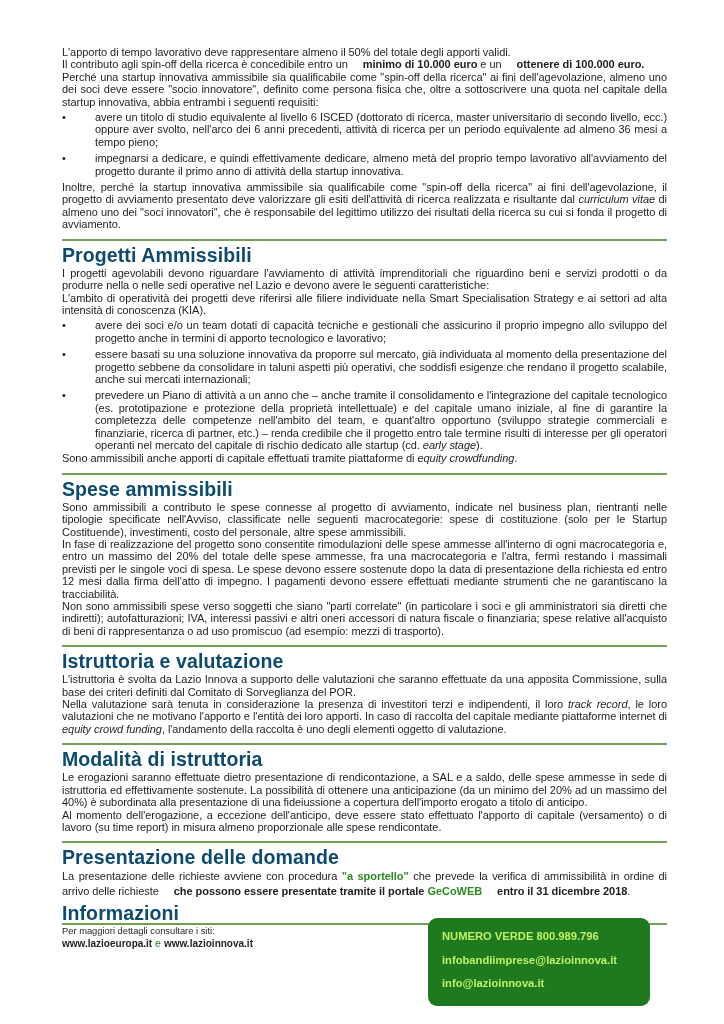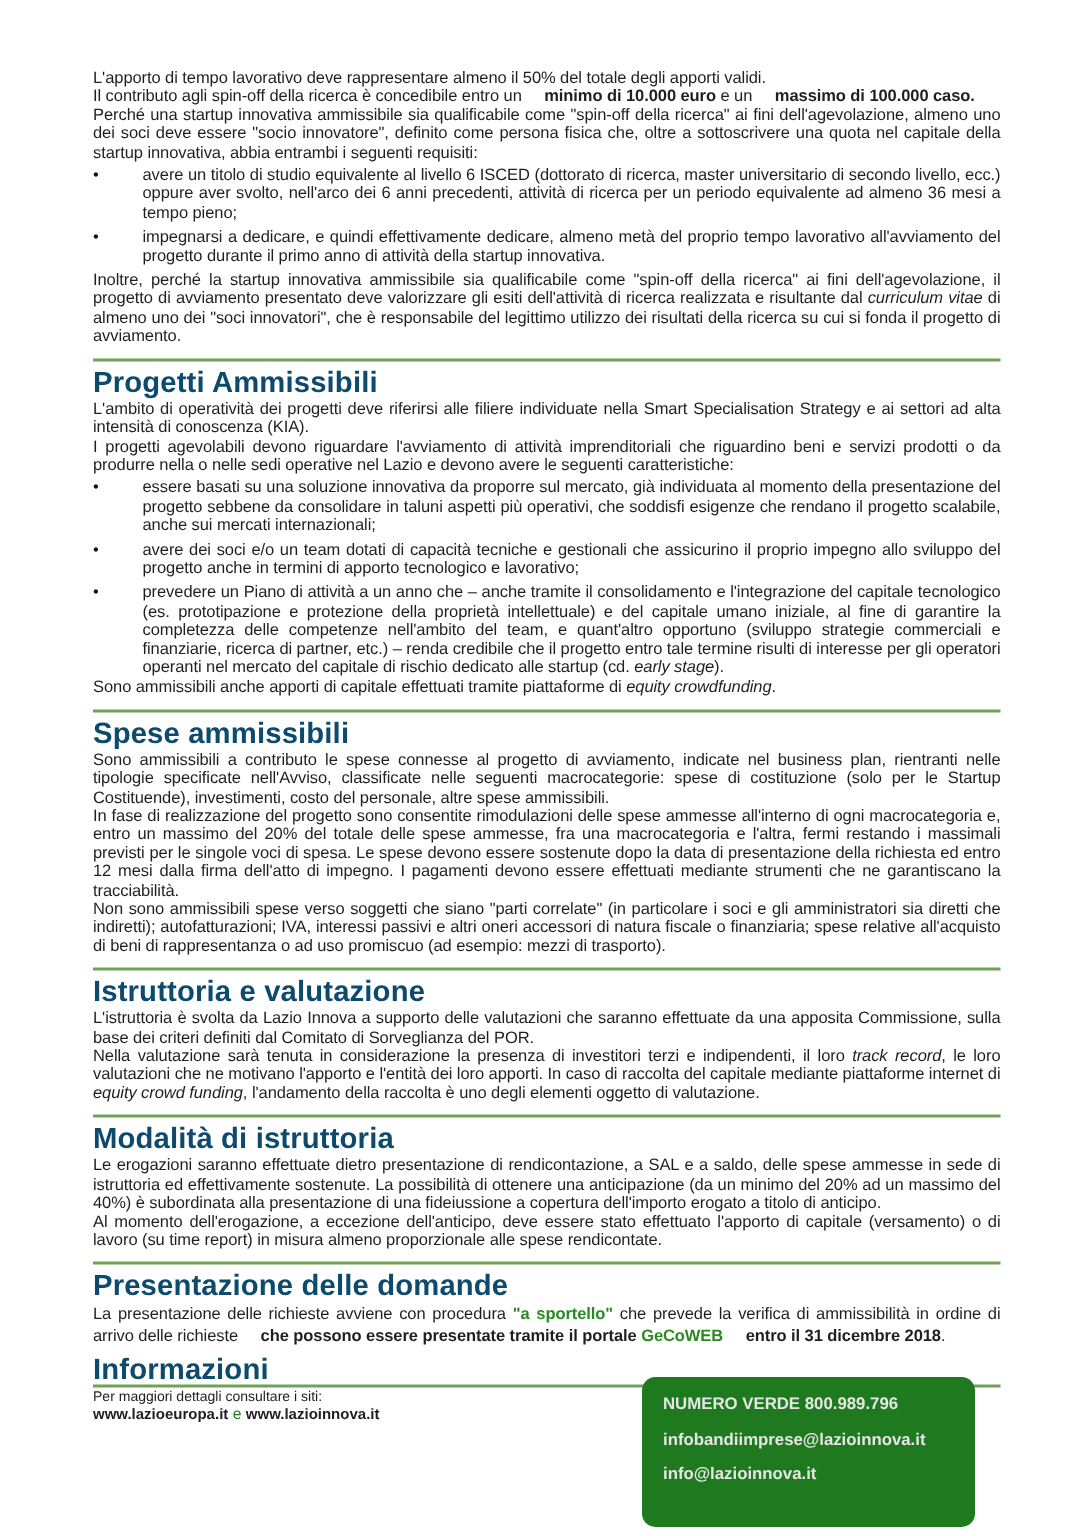--- a/index.html
+++ b/index.html
@@ -23,51 +23,51 @@
     color: #0c4a6e; letter-spacing: 0.1px;
   }
   b { font-weight: bold; padding-left: 12px; }
   .gr { color: #2a8a22; font-weight: bold; }
   i { }
   .info-left { position: absolute; left: 62px; top: 902px; }
   .info-left p { margin: 0; font-size: 9.35px; line-height: 12px; }
   .info-link { color: #2a7a22; font-weight: bold; font-size: 10px; }
   .info-and { color: #2a7a22; font-size: 10.5px; }
   .greenbox {
-    position: absolute; left: 428px; top: 918px; width: 222px; height: 100px;
-    background: #1f7a1f; border-radius: 9px; color: #e5e5e5; padding: 7px 0 0 14px; box-sizing: border-box;
+    position: absolute; left: 428px; top: 918px; width: 222px; height: 88px;
+    background: #1f7a1f; border-radius: 9px; color: #bef264; padding: 7px 0 0 14px; box-sizing: border-box;
   }
   .greenbox div { font-weight: bold; font-size: 11.2px; line-height: 23.5px; white-space: nowrap; }
   a.lnk { color: inherit; text-decoration: none; }
 </style>
 </head>
 <body>
 
 <div class="page">
 
   <section>
     <p class="t">L'apporto di tempo lavorativo deve rappresentare almeno il 50% del totale degli apporti validi.</p>
-    <p class="t"><span>Il contributo agli spin-off della ricerca è concedibile entro un </span><b>minimo di 10.000 euro</b><span> e un </span><b>massimo di 100.000 caso.</b></p>
+    <p class="t"><span>Il contributo agli spin-off della ricerca è concedibile entro un </span><b>minimo di 10.000 euro</b><span> e un </span><b>ottenere di 100.000 euro.</b></p>
     <p class="t">Perché una startup innovativa ammissibile sia qualificabile come "spin-off della ricerca" ai fini dell'agevolazione, almeno uno dei soci deve essere "socio innovatore", definito come persona fisica che, oltre a sottoscrivere una quota nel capitale della startup innovativa, abbia entrambi i seguenti requisiti:</p>
     <ul class="bul">
       <li class="t">avere un titolo di studio equivalente al livello 6 ISCED (dottorato di ricerca, master universitario di secondo livello, ecc.) oppure aver svolto, nell'arco dei 6 anni precedenti, attività di ricerca per un periodo equivalente ad almeno 36 mesi a tempo pieno;</li>
       <li class="t">impegnarsi a dedicare, e quindi effettivamente dedicare, almeno metà del proprio tempo lavorativo all'avviamento del progetto durante il primo anno di attività della startup innovativa.</li>
     </ul>
     <p class="t"><span>Inoltre, perché la startup innovativa ammissibile sia qualificabile come "spin-off della ricerca" ai fini dell'agevolazione, il progetto di avviamento presentato deve valorizzare gli esiti dell'attività di ricerca realizzata e risultante dal </span><i>curriculum vitae</i><span> di almeno uno dei "soci innovatori", che è responsabile del legittimo utilizzo dei risultati della ricerca su cui si fonda il progetto di avviamento.</span></p>
   </section>
 
   <div class="divider"></div>
 
   <section>
     <h2 class="sec">Progetti Ammissibili</h2>
+    <p class="t">I progetti agevolabili devono riguardare l'avviamento di attività imprenditoriali che riguardino beni e servizi prodotti o da produrre nella o nelle sedi operative nel Lazio e devono avere le seguenti caratteristiche:</p>
     <p class="t">L'ambito di operatività dei progetti deve riferirsi alle filiere individuate nella Smart Specialisation Strategy e ai settori ad alta intensità di conoscenza (KIA).</p>
-    <p class="t">I progetti agevolabili devono riguardare l'avviamento di attività imprenditoriali che riguardino beni e servizi prodotti o da produrre nella o nelle sedi operative nel Lazio e devono avere le seguenti caratteristiche:</p>
     <ul class="bul">
+      <li class="t">avere dei soci e/o un team dotati di capacità tecniche e gestionali che assicurino il proprio impegno allo sviluppo del progetto anche in termini di apporto tecnologico e lavorativo;</li>
       <li class="t">essere basati su una soluzione innovativa da proporre sul mercato, già individuata al momento della presentazione del progetto sebbene da consolidare in taluni aspetti più operativi, che soddisfi esigenze che rendano il progetto scalabile, anche sui mercati internazionali;</li>
-      <li class="t">avere dei soci e/o un team dotati di capacità tecniche e gestionali che assicurino il proprio impegno allo sviluppo del progetto anche in termini di apporto tecnologico e lavorativo;</li>
       <li class="t"><span>prevedere un Piano di attività a un anno che – anche tramite il consolidamento e l'integrazione del capitale tecnologico (es. prototipazione e protezione della proprietà intellettuale) e del capitale umano iniziale, al fine di garantire la completezza delle competenze nell'ambito del team, e quant'altro opportuno (sviluppo strategie commerciali e finanziarie, ricerca di partner, etc.) – renda credibile che il progetto entro tale termine risulti di interesse per gli operatori operanti nel mercato del capitale di rischio dedicato alle startup (cd. </span><i>early stage</i><span>).</span></li>
     </ul>
     <p class="t" style="margin-top:-3px"><span>Sono ammissibili anche apporti di capitale effettuati tramite piattaforme di </span><i>equity crowdfunding</i><span>.</span></p>
   </section>
 
   <div class="divider"></div>
 
   <section>
     <h2 class="sec">Spese ammissibili</h2>
     <p class="t">Sono ammissibili a contributo le spese connesse al progetto di avviamento, indicate nel business plan, rientranti nelle tipologie specificate nell'Avviso, classificate nelle seguenti macrocategorie: spese di costituzione (solo per le Startup Costituende), investimenti, costo del personale, altre spese ammissibili.</p>

